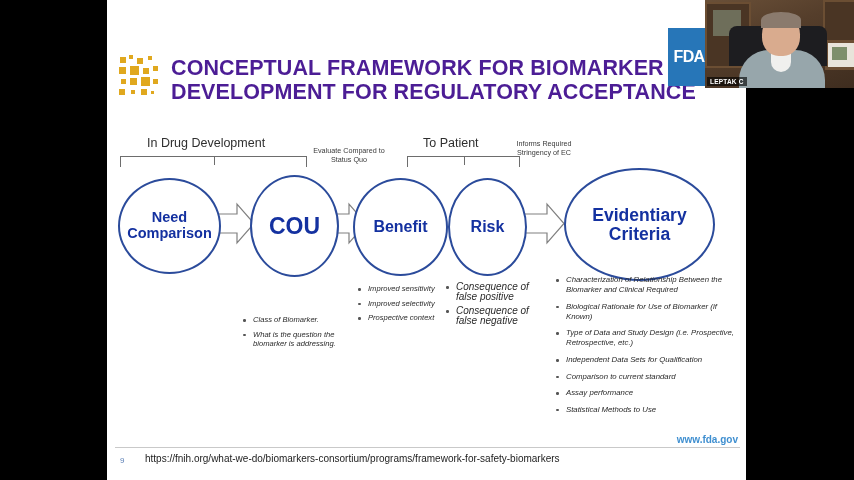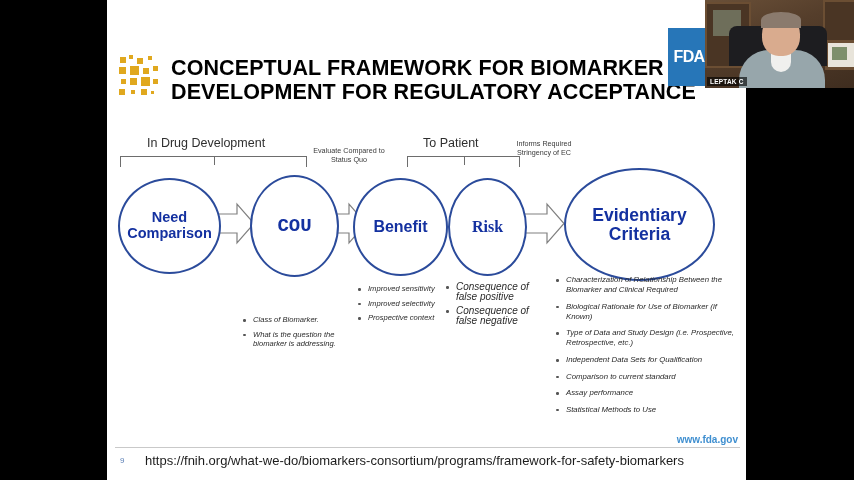--- a/index.html
+++ b/index.html
@@ -9,36 +9,36 @@
   
   #slide{
     position:absolute;left:107px;top:0;width:639px;height:480px;
     background:#ffffff;overflow:hidden;
   }
 
   
   #logo-mark{position:absolute;left:10px;top:55px;width:48px;height:44px;}
   #slide-title{
     position:absolute;left:64px;top:57px;width:560px;
-    color:#000000;font-weight:bold;font-size:21.5px;line-height:23.5px;
+    color:#4c1d95;font-weight:bold;font-size:21.5px;line-height:23.5px;
     letter-spacing:.1px;
   }
 
   
   #diagram{position:absolute;left:0;top:128px;width:639px;height:150px;}
 
   .ellipse{
     position:absolute;border:2px solid #2b4b9b;border-radius:50%;
     background:#fff;display:flex;align-items:center;justify-content:center;
     text-align:center;color:#1431a0;font-weight:bold;line-height:1.08;
   }
   .ell-need{left:11px;top:50px;width:99px;height:92px;font-size:14.5px;}
-  .ell-cou{left:143px;top:47px;width:85px;height:98px;font-size:19px;font-family:Liberation Mono, monospace;}
+  .ell-cou{left:143px;top:47px;width:85px;height:98px;font-size:23px;}
   .ell-benefit{left:246px;top:50px;width:91px;height:94px;font-size:16px;}
-  .ell-risk{left:341px;top:50px;width:75px;height:94px;font-size:16px;font-family:Liberation Serif, serif;}
+  .ell-risk{left:341px;top:50px;width:75px;height:94px;font-size:16px;}
   .ell-evid{left:457px;top:40px;width:147px;height:109px;font-size:17.5px;}
 
   
   .arrow{position:absolute;width:44px;height:43px;}
   .arr1{left:104px;top:74px;}
   .arr2{left:216px;top:74px;}
   .arr3{left:414px;top:74px;}
 
   
   .bracket{position:absolute;border:1px solid #6d6d6d;border-bottom:none;height:10px;}
@@ -65,21 +65,21 @@
   #col-cou{left:135px;top:279px;width:110px;font-size:7.6px;line-height:9.6px;margin-top:36px;}
   #col-benefit{left:250px;top:284px;width:78px;font-size:7.6px;line-height:9.6px;}
   #col-risk{left:338px;top:282px;width:92px;font-size:10px;line-height:9.6px;}
   #col-evid{left:448px;top:275px;width:182px;font-size:7.8px;line-height:10.1px;}
   #col-evid li{margin-bottom:6.5px;}
 
   
   #footer-rule{position:absolute;left:8px;top:447px;width:625px;height:1px;background:#c9c9c9;}
   #fda-url{position:absolute;right:8px;top:434px;color:#3f8fd0;font-size:10px;font-weight:bold;}
   #page-num{position:absolute;left:13px;top:456px;color:#5b7fb5;font-size:8px;}
-  #source-url{position:absolute;left:38px;top:453px;color:#1c1c1c;font-size:13px;white-space:nowrap;}
+  #source-url{position:absolute;left:38px;top:453px;color:#1c1c1c;font-size:10px;white-space:nowrap;}
 
   
   #fda-badge{
     position:absolute;left:668px;top:28px;width:42px;height:58px;
     background:#2776b8;display:flex;align-items:center;justify-content:center;text-align:center;
   }
   #fda-badge span{color:#fff;font-weight:bold;font-size:16px;letter-spacing:-.6px;}
 
   
   #webcam{

